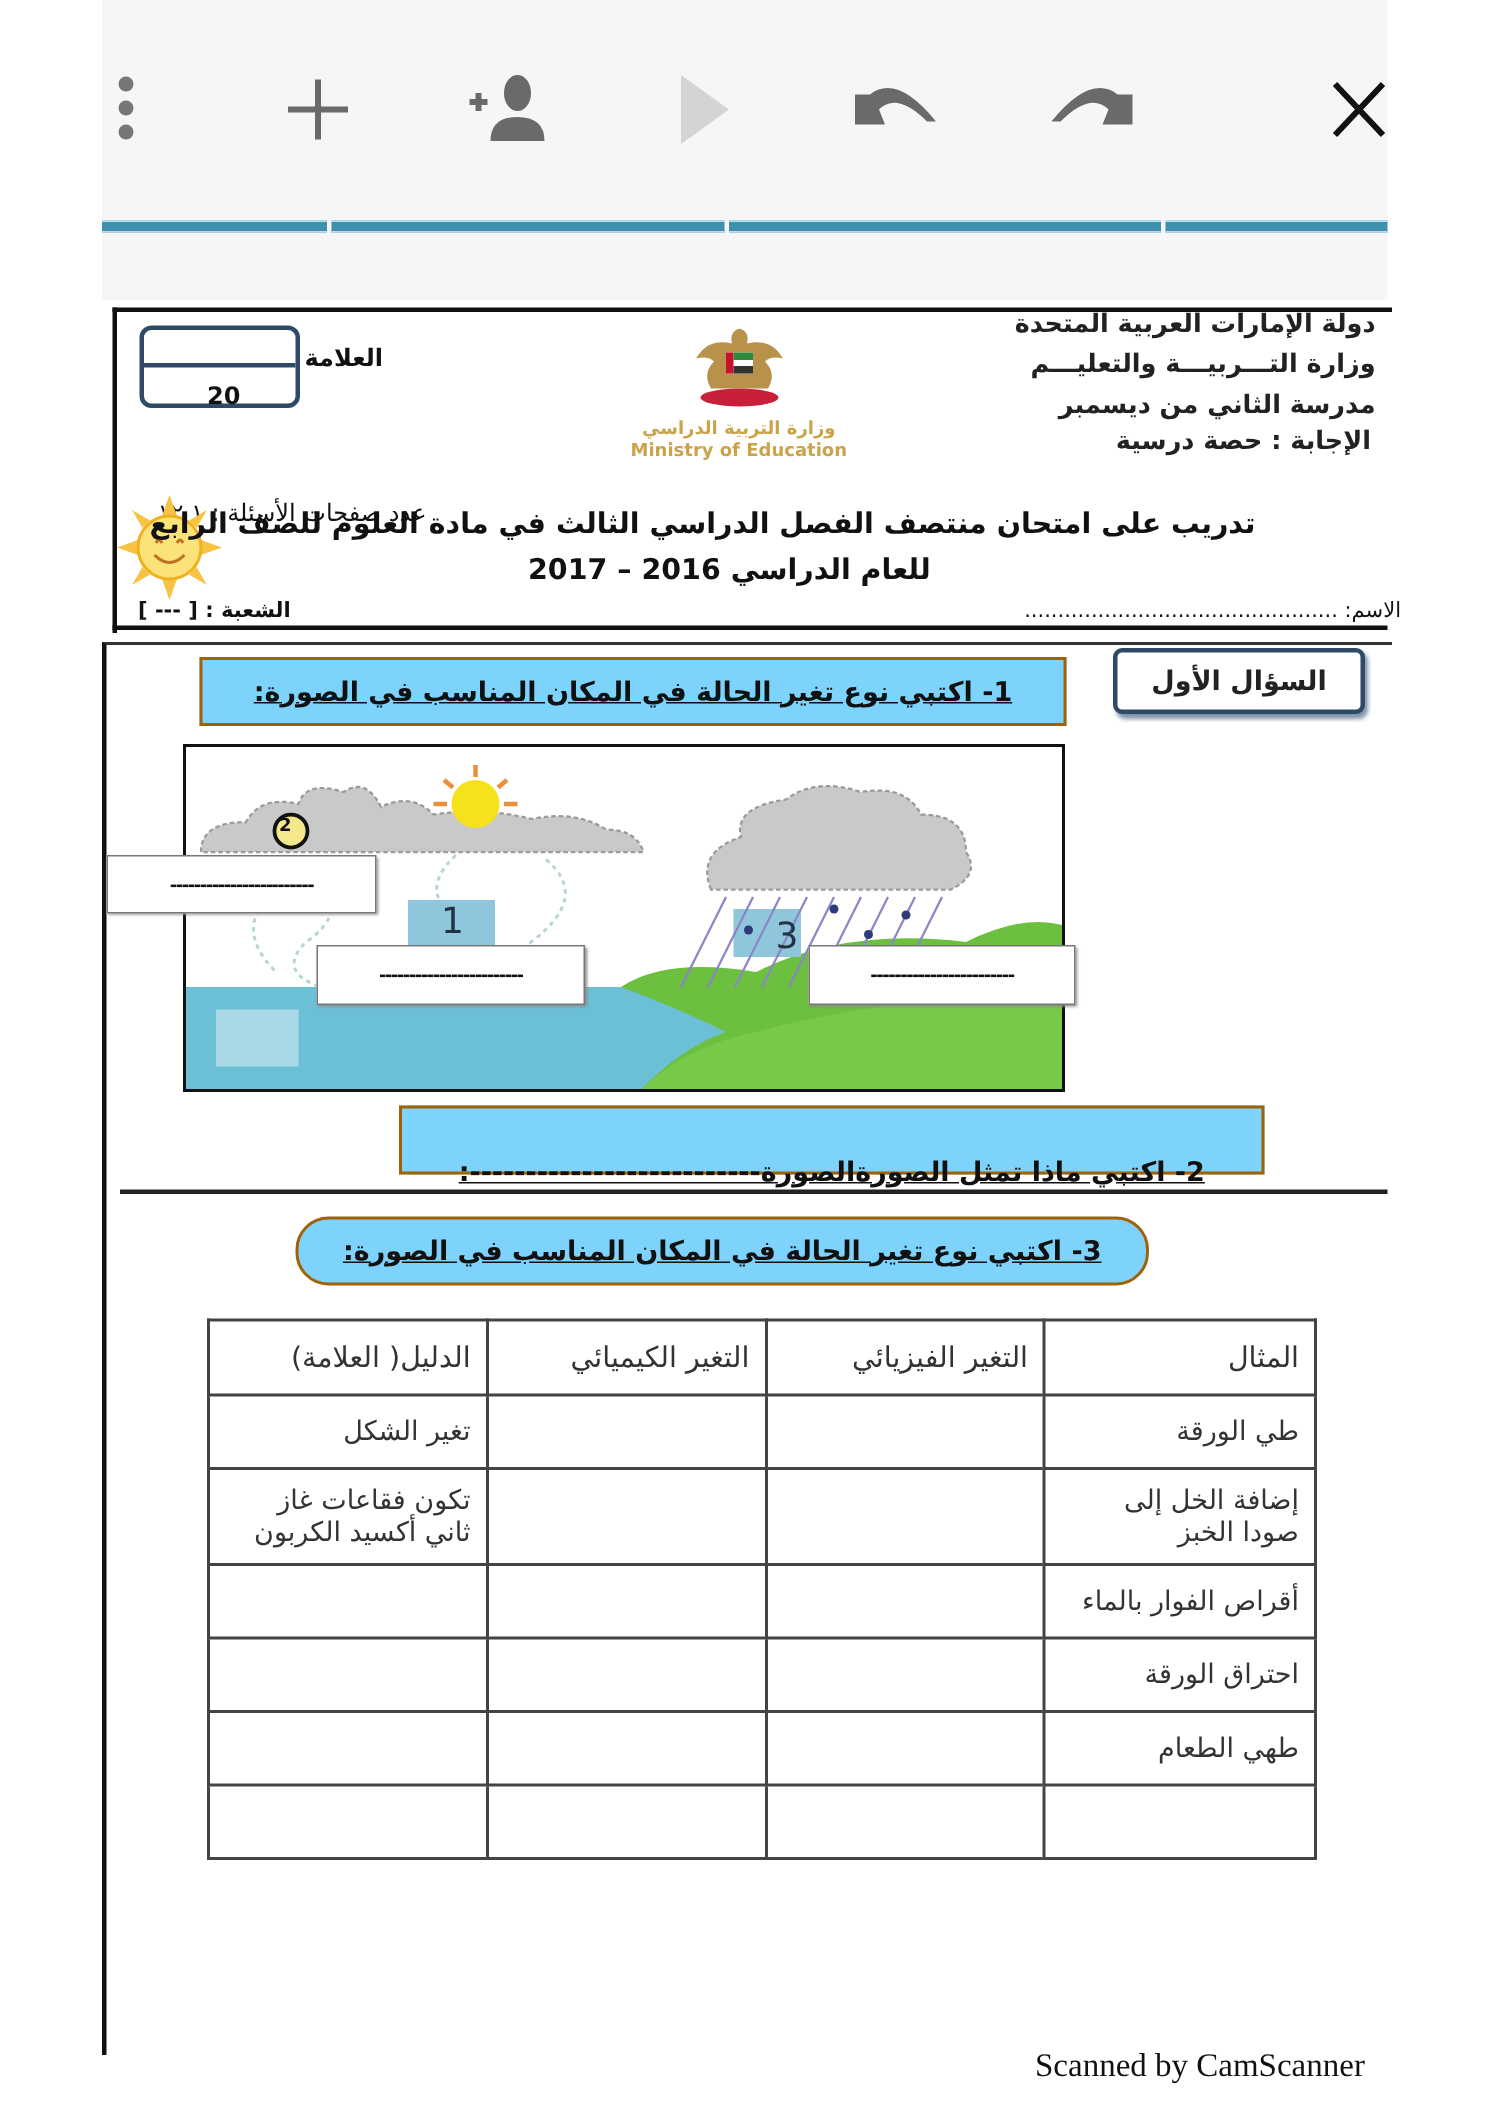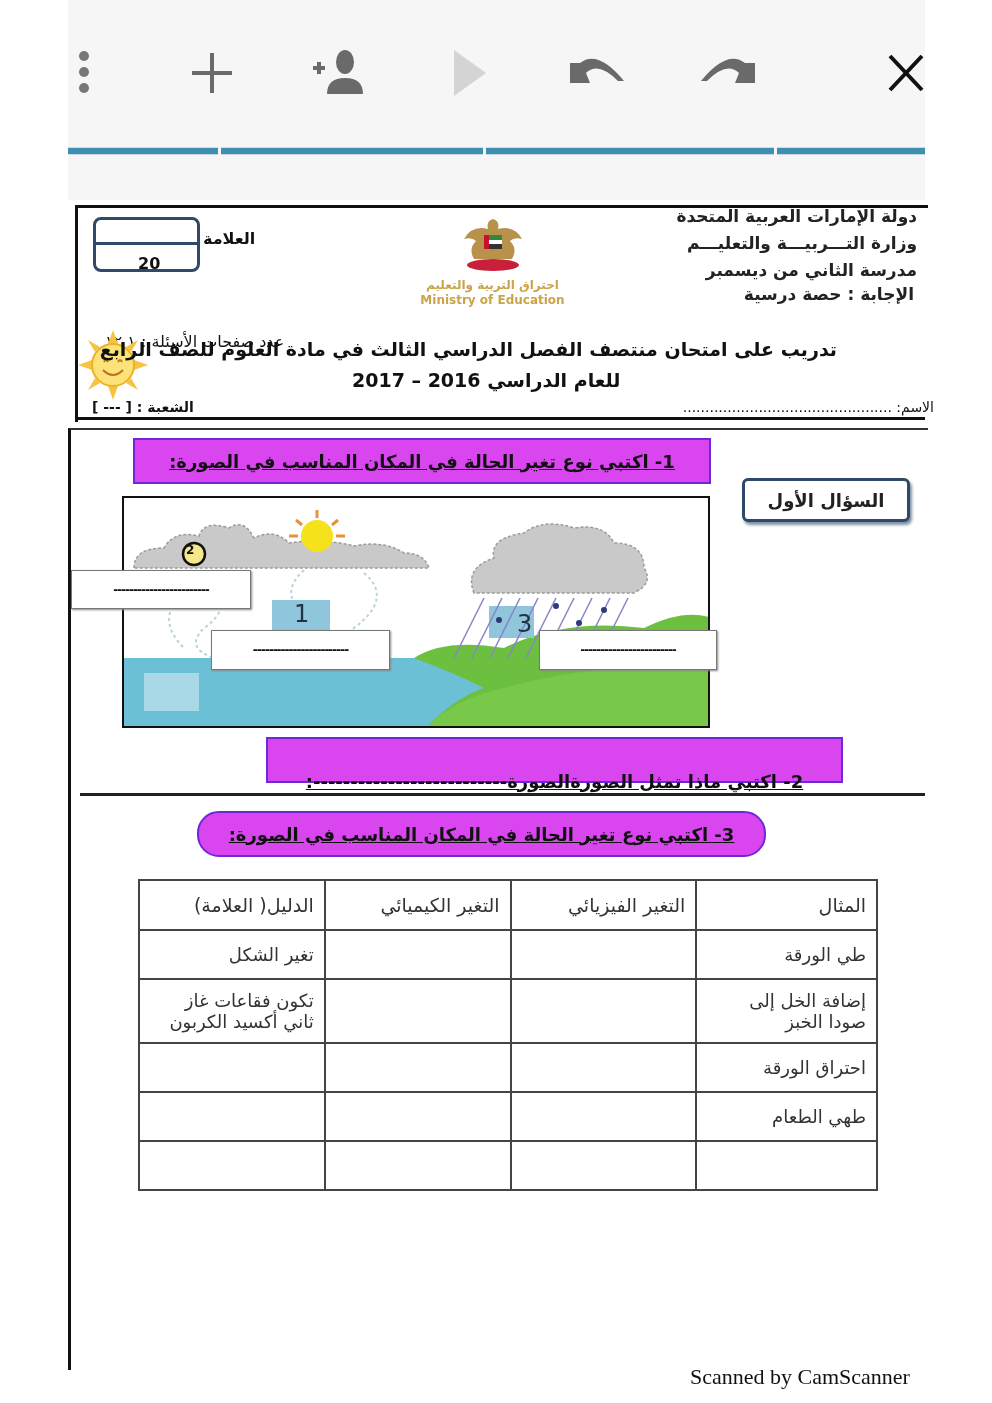--- a/index.html
+++ b/index.html
@@ -32,27 +32,27 @@
   }
   .grade-box .mid { position: absolute; left: 0; right: 0; top: 22px; height: 3px; background: #2f4a66; }
   .grade-val { position: absolute; left: 138px; top: 254px; font-weight: bold; font-size: 16px; }
   .emblem { position: absolute; left: 458px; top: 215px; width: 70px; height: 60px; }
   .ministry { position: absolute; left: 410px; top: 278px; width: 165px; text-align: center; color: #c9a44a; font-size: 12px; line-height: 15px; font-weight: bold; }
   .sun { position: absolute; left: 78px; top: 330px; width: 70px; height: 70px; }
   .q-frame {
     position: absolute; left: 68px; top: 428px; width: 857px; height: 940px;
     border-left: 3px solid #111; border-top: 2px solid #333;
   }
-  .box { position: absolute; border: 2px solid #6d28d9; box-sizing: border-box; background: #d946ef; }
+  .box { position: absolute; border: 2px solid #a16207; box-sizing: border-box; background: #7dd3fc; }
   .q-title { font-size: 18px; text-decoration: underline; }
   .badge-q1 {
     position: absolute; left: 742px; top: 432px; width: 168px; height: 44px; box-sizing: border-box;
     border: 3px solid #2f4a66; border-radius: 6px; background: #fff;
     box-shadow: 2px 3px 3px #7f93a8;
-    display: flex; align-items: center; justify-content: center; margin-top: 46px;
+    display: flex; align-items: center; justify-content: center;
   }
   .scene { position: absolute; left: 122px; top: 496px; width: 588px; height: 232px; border: 2px solid #111; box-sizing: border-box; overflow: hidden; background: #fff; }
   .label-box { position: absolute; background: #fff; border: 1px solid #777; box-shadow: 1px 1px 2px #888; display: flex; align-items: center; justify-content: center; font-size: 12px; font-weight: bold; letter-spacing: -1px; }
   .hr-sep { position: absolute; left: 80px; top: 793px; width: 845px; height: 3px; background: #222; }
   table.grid {
     position: absolute; left: 138px; top: 879px; width: 740px; border-collapse: collapse; direction: rtl;
   }
   table.grid td, table.grid th {
     border: 2px solid #444; font-weight: normal; text-align: right; vertical-align: middle; padding: 2px 10px;
     font-size: 18px; color: #333; font-family: "DejaVu Sans", sans-serif;
@@ -130,21 +130,21 @@
   <svg width="70" height="60" viewBox="0 0 70 60">
     <path d="M35 4 Q28 6 30 14 Q14 10 6 24 Q14 22 18 26 Q10 34 16 44 L54 44 Q60 34 52 26 Q56 22 64 24 Q56 10 40 14 Q42 6 35 4 Z" fill="#b8924a"></path>
     <rect x="26" y="20" width="18" height="14" fill="#fff"></rect>
     <rect x="26" y="20" width="5" height="14" fill="#c8102e"></rect>
     <rect x="31" y="20" width="13" height="5" fill="#2e8b3e"></rect>
     <rect x="31" y="29" width="13" height="5" fill="#333"></rect>
     <ellipse cx="35" cy="50" rx="26" ry="6" fill="#c8203a"></ellipse>
   </svg>
 </div>
 <div class="ministry">
-  <div dir="rtl">احتراق التربية والتعليم</div>
+  <div dir="rtl">وزارة التربية الدراسي</div>
   <div>Ministry of Education</div>
 </div>
 
 <div class="ar" style="left:105px;top:311px;font-size:16px;font-weight:normal;margin-top:21px;">عدد صفحات الأسئلة : ١ ١٢</div>
 
 <div class="sun">
   <svg width="70" height="70" viewBox="0 0 70 70">
     <g fill="#f6c343">
       <polygon points="35,0 40,14 30,14"></polygon>
         <polygon points="35,70 40,56 30,56"></polygon>
@@ -256,20 +256,26 @@
         <td></td>
         <td>تغير الشكل</td>
       </tr>
       <tr>
         <td style="height: 58px;">إضافة الخل إلى صودا الخبز</td>
         <td style="height: 58px;"></td>
         <td style="height: 58px;"></td>
         <td style="height: 58px;">تكون فقاعات غاز ثاني أكسيد الكربون</td>
       </tr>
       <tr>
+        <td>أقراص الفوار بالماء</td>
+        <td></td>
+        <td></td>
+        <td></td>
+      </tr>
+      <tr>
         <td>احتراق الورقة</td>
         <td></td>
         <td></td>
         <td></td>
       </tr>
       <tr>
         <td>طهي الطعام</td>
         <td></td>
         <td></td>
         <td></td>

